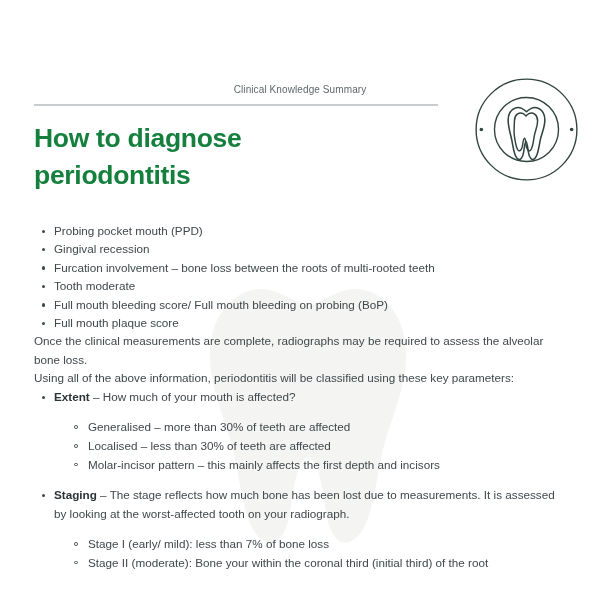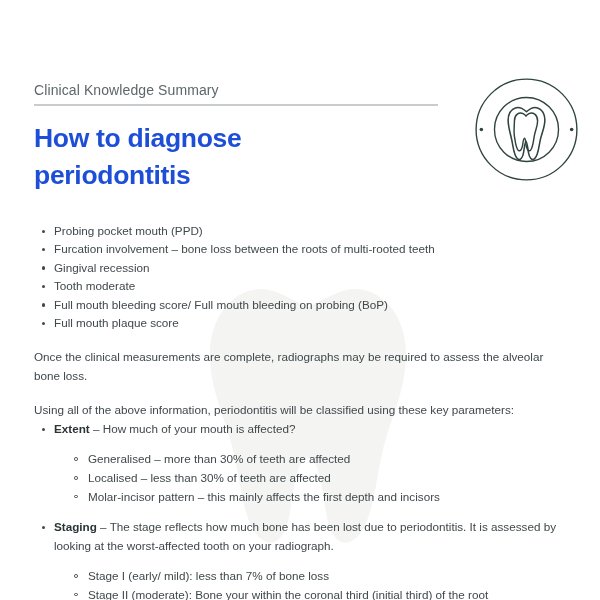--- a/index.html
+++ b/index.html
@@ -38,38 +38,39 @@
   }
 
   
   #header {
     position: absolute;
     left: 34px;
     top: 82px;
     width: 532px;
   }
   #eyebrow {
-    font-size: 14px;
+    font-size: 10px;
     color: #5d676b;
     letter-spacing: 0.1px;
     line-height: 16px;
     white-space: nowrap;
+    text-align: center;
   }
   #header-rule {
     width: 404px;
     height: 2px;
     background: #c8ccce;
     margin-top: 6px;
   }
   #doc-title {
     margin: 0;
     padding-top: 14px;
     font-size: 26.5px;
     font-weight: bold;
-    color: #1d4ed8;
+    color: #15803d;
     line-height: 37px;
     letter-spacing: -0.3px;
     max-width: 300px;
   }
 
   
   #badge {
     position: absolute;
     left: 474px;
     top: 77px;
@@ -86,21 +87,20 @@
     width: 534px;
     font-size: 11.7px;
     line-height: 18.2px;
     color: #3f484b;
   }
   .para {
     margin: 0;
     padding: 0;
   }
   .para.spaced {
-    margin-top: 16px;
   }
   ul.lvl1 {
     list-style: none;
     margin: 1px 0 0 0;
     padding: 0;
   }
   ul.lvl1 > li {
     position: relative;
     padding-left: 20px;
     margin: 0;
@@ -180,24 +180,24 @@
   </svg>
 
   <div id="content">
 
 
     <ul class="lvl1">
       <li>
           <span class="txt">Probing pocket mouth (PPD)</span>
         </li>
       <li>
+          <span class="txt">Gingival recession</span>
+        </li>
+      <li>
           <span class="txt">Furcation involvement – bone loss between the roots of multi-rooted teeth</span>
-        </li>
-      <li>
-          <span class="txt">Gingival recession</span>
         </li>
       <li>
           <span class="txt">Tooth moderate</span>
         </li>
       <li>
           <span class="txt">Full mouth bleeding score/ Full mouth bleeding on probing (BoP)</span>
         </li>
       <li>
           <span class="txt">Full mouth plaque score</span>
         </li>
@@ -210,21 +210,21 @@
     <ul class="lvl1">
       <li>
         <span class="txt"><span class="bold">Extent</span><span> – How much of your mouth is affected?</span></span>
         <ul class="lvl2">
           <li><span>Generalised – more than 30% of teeth are affected</span></li>
           <li><span>Localised – less than 30% of teeth are affected</span></li>
           <li><span>Molar-incisor pattern – this mainly affects the first depth and incisors</span></li>
         </ul>
       </li>
       <li>
-        <span class="txt"><span class="bold">Staging</span><span> – The stage reflects how much bone has been lost due to periodontitis. It is assessed by looking at the worst-affected tooth on your radiograph.</span></span>
+        <span class="txt"><span class="bold">Staging</span><span> – The stage reflects how much bone has been lost due to measurements. It is assessed by looking at the worst-affected tooth on your radiograph.</span></span>
         <ul class="lvl2">
           <li><span>Stage I (early/ mild): less than 7% of bone loss</span></li>
           <li><span>Stage II (moderate): Bone your within the coronal third (initial third) of the root</span></li>
         </ul>
       </li>
     </ul>
 
   </div>
 </div>
 

